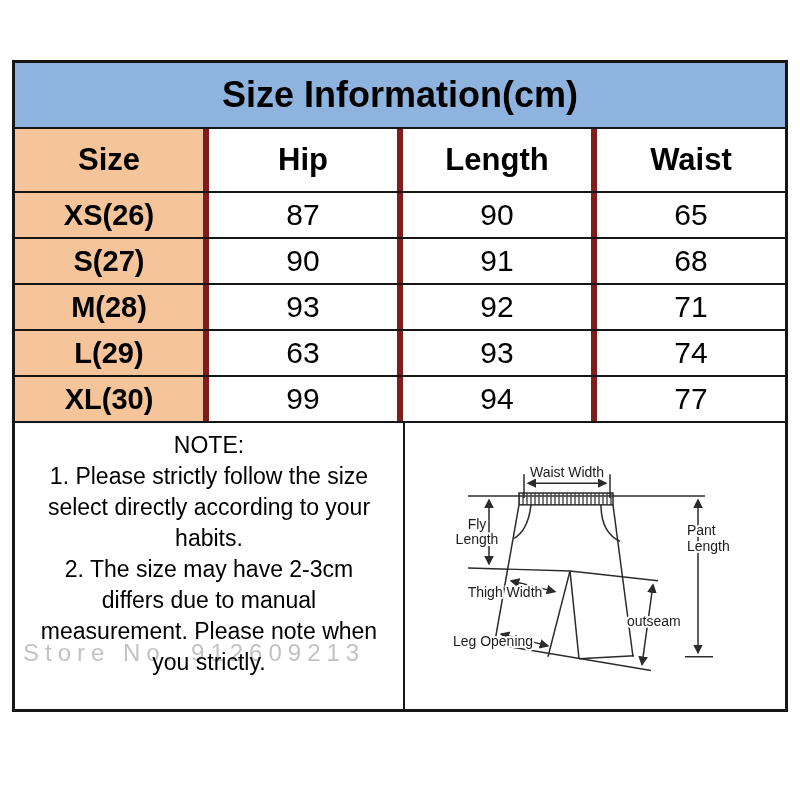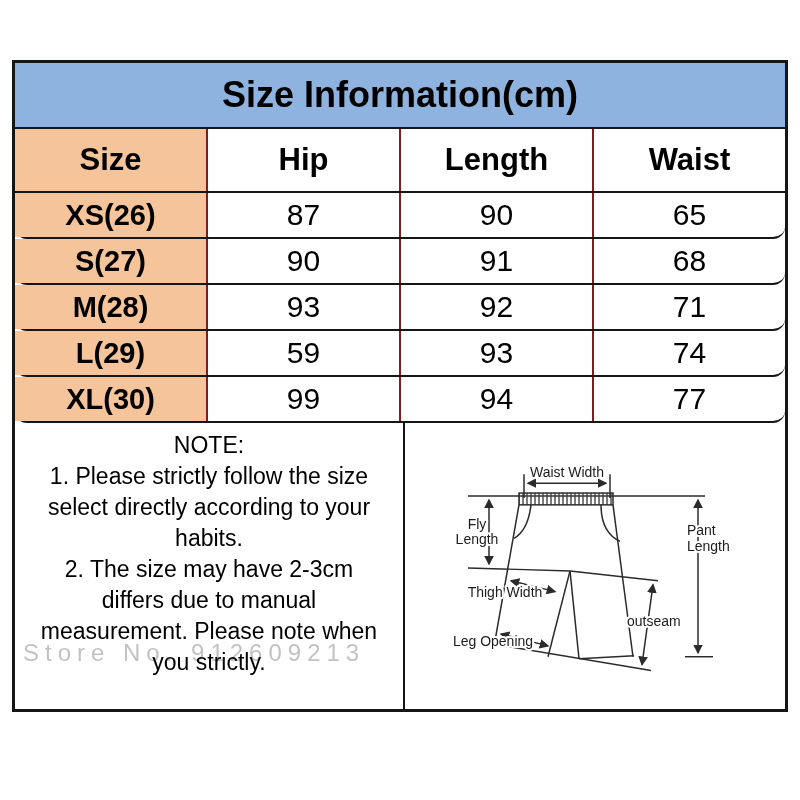--- a/index.html
+++ b/index.html
@@ -4,23 +4,23 @@
 <style>
   html,body{margin:0;padding:0;background:#fff;}
   .canvas{position:relative;width:800px;height:800px;background:#ffffff;overflow:hidden;
           font-family:"Liberation Sans", sans-serif;color:#000;}
   .size-table{position:absolute;left:12px;top:60px;width:770px;height:646px;
               border:3px solid #161616;background:#fff;display:flex;flex-direction:column;}
   .title-row{height:64px;background:#8fb3df;border-bottom:2px solid #161616;
              display:flex;align-items:center;justify-content:center;
              font-size:36px;font-weight:bold;}
   .header-row{height:62px;display:flex;border-bottom:2px solid #161616;}
-  .data-row{height:44px;display:flex;border-bottom:2px solid #161616;border-radius:12px;}
+  .data-row{height:44px;display:flex;border-bottom:2px solid #161616;}
   .cell{flex:1;display:flex;align-items:center;justify-content:center;
-        border-right:2px solid #7f1d1d;font-size:30px;overflow:hidden;}
+        border-right:6px solid #7f1d1d;font-size:30px;overflow:hidden;}
   .cell:last-child{border-right:none;}
   .header-row .cell{font-weight:bold;font-size:31px;}
   .size-cell{background:#f5c49a;font-weight:bold;font-size:29px;}
   .bottom-row{flex:1;display:flex;min-height:0;}
   .note-cell{width:388px;border-right:2px solid #161616;position:relative;
              padding-top:7px;box-sizing:content-box;text-align:center;
              font-size:23px;line-height:31px;}
   .note-line{position:relative;z-index:2;}
   .watermark{position:absolute;left:8px;top:214px;z-index:1;white-space:nowrap;
              font-size:24px;letter-spacing:6px;color:#9a9a9a;opacity:.6;}
@@ -57,21 +57,21 @@
       <div class="cell">68</div>
     </div>
     <div class="data-row">
       <div class="cell size-cell">M(28)</div>
       <div class="cell">93</div>
       <div class="cell">92</div>
       <div class="cell">71</div>
     </div>
     <div class="data-row">
       <div class="cell size-cell">L(29)</div>
-      <div class="cell">59</div>
+      <div class="cell">63</div>
       <div class="cell">93</div>
       <div class="cell">74</div>
     </div>
     <div class="data-row">
       <div class="cell size-cell">XL(30)</div>
       <div class="cell">99</div>
       <div class="cell">94</div>
       <div class="cell">77</div>
     </div>
 

